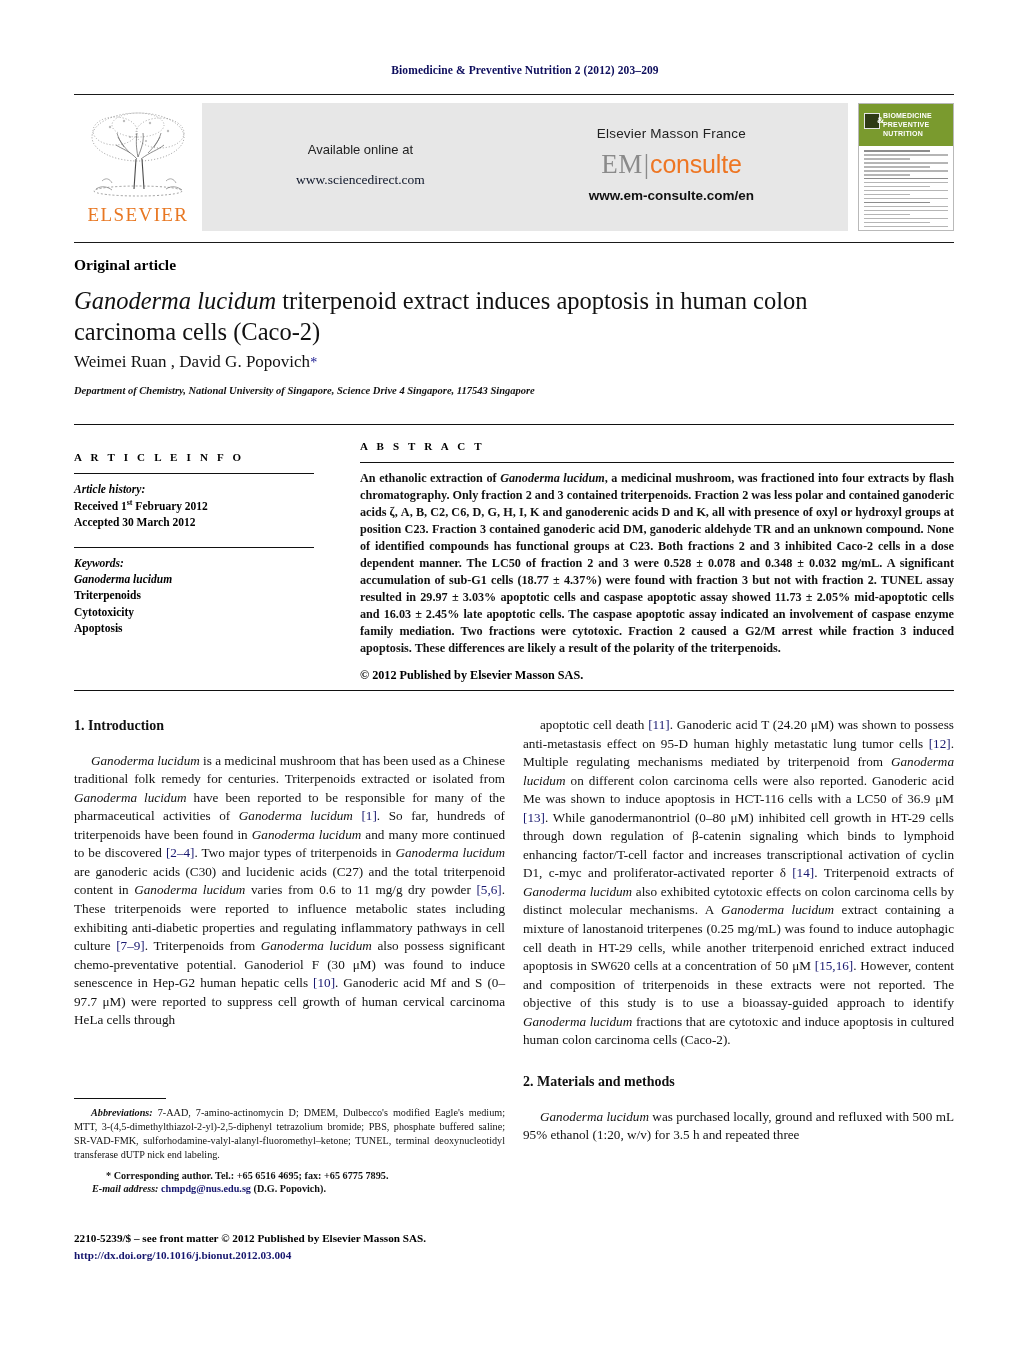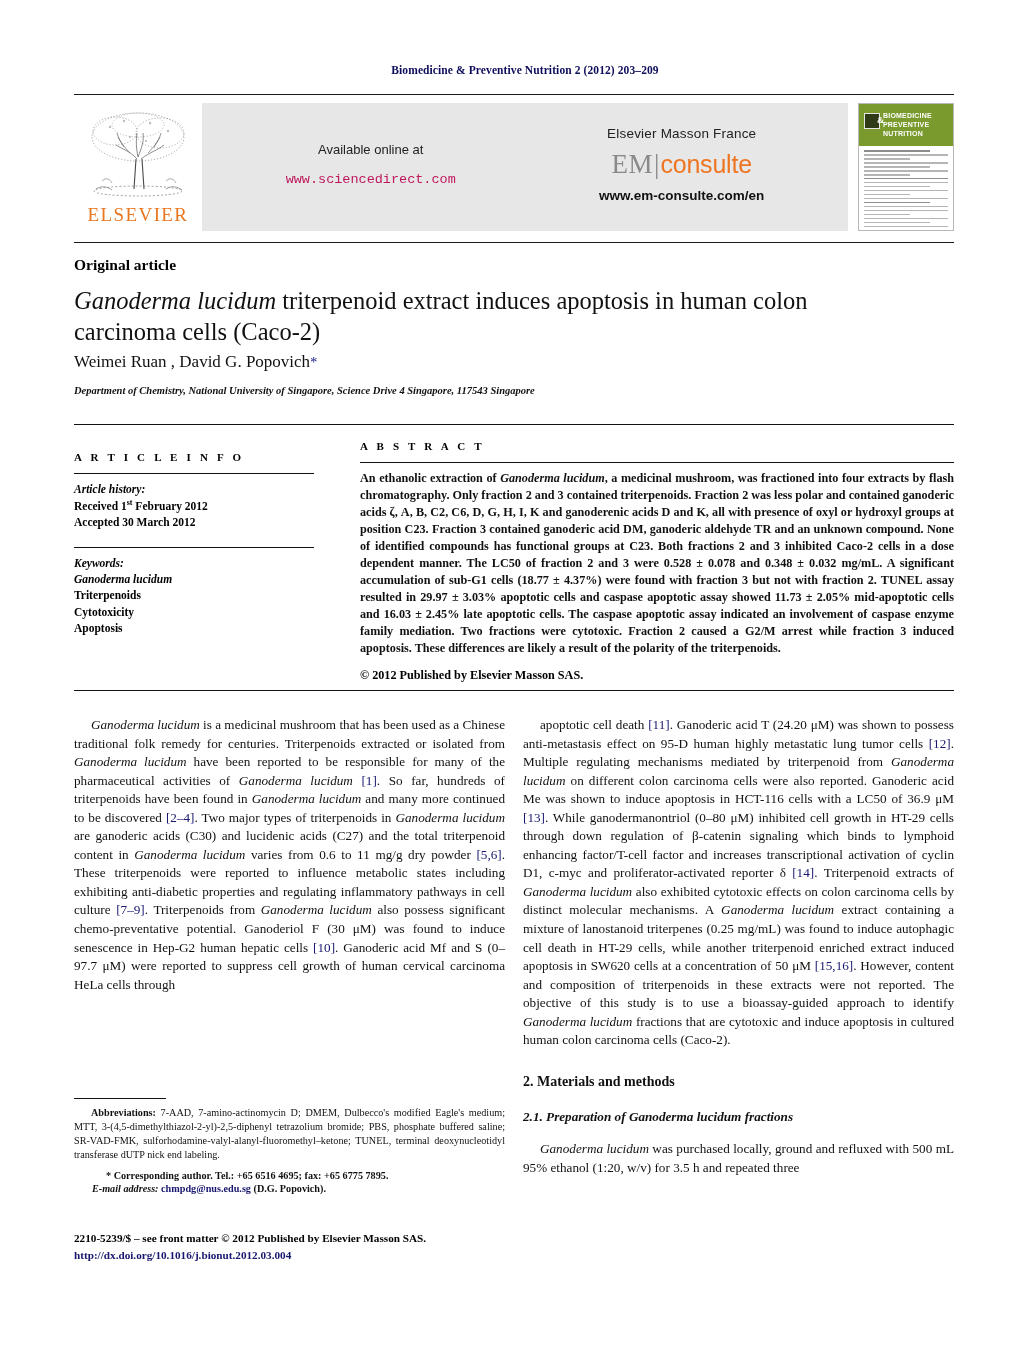--- a/index.html
+++ b/index.html
@@ -78,23 +78,23 @@
   }
   .sciverse {
     font-family: "Liberation Sans", sans-serif;
     font-weight: bold;
     font-size: 21px;
     color: #2aa14a;
     letter-spacing: -.3px;
     margin-bottom: 7px;
   }
   .sd-url {
-    font-family: Liberation Mono, monospace;
+    font-family: Liberation Serif, serif;
     font-size: 13.5px;
-    color: #be185d;
+    color: #0f172a;
   }
   .emf {
     font-family: "Liberation Sans", sans-serif;
     font-size: 13.5px;
     color: #222;
     margin-bottom: 7px;
     letter-spacing: .2px;
   }
   .emconsulte {
     font-size: 27px;
@@ -305,21 +305,21 @@
   }
   .footnotes {
     position: absolute;
     top: 1106px; left: 74px; width: 431px;
     font-family: "Liberation Serif", serif;
     font-size: 10.2px;
     line-height: 1.36;
     text-align: justify;
     color: #111;
   }
-  .footnotes .abbr-lab { font-weight: bold; }
+  .footnotes .abbr-lab { font-style: italic; font-weight: bold; }
   .fn-corr {
     margin-top: 7px;
     text-align: left;
     padding-left: 9px;
     text-indent: -9px;
     font-weight: bold;
     margin-left: 32px;
   }
   .fn-email {
     padding-left: 18px;
@@ -460,29 +460,27 @@
     <div class="hairline"></div>
     <div class="abs-text">
       <span>An ethanolic extraction of </span><i>Ganoderma lucidum</i><span>, a medicinal mushroom, was fractioned into four extracts by flash chromatography. Only fraction 2 and 3 contained triterpenoids. Fraction 2 was less polar and contained ganoderic acids ζ, A, B, C2, C6, D, G, H, I, K and ganoderenic acids D and K, all with presence of oxyl or hydroxyl groups at position C23. Fraction 3 contained ganoderic acid DM, ganoderic aldehyde TR and an unknown compound. None of identified compounds has functional groups at C23. Both fractions 2 and 3 inhibited Caco-2 cells in a dose dependent manner. The LC50 of fraction 2 and 3 were 0.528 ± 0.078 and 0.348 ± 0.032 mg/mL. A significant accumulation of sub-G1 cells (18.77 ± 4.37%) were found with fraction 3 but not with fraction 2. TUNEL assay resulted in 29.97 ± 3.03% apoptotic cells and caspase apoptotic assay showed 11.73 ± 2.05% mid-apoptotic cells and 16.03 ± 2.45% late apoptotic cells. The caspase apoptotic assay indicated an involvement of caspase enzyme family mediation. Two fractions were cytotoxic. Fraction 2 caused a G2/M arrest while fraction 3 induced apoptosis. These differences are likely a result of the polarity of the triterpenoids.</span>
     </div>
     <div class="copyright">© 2012 Published by Elsevier Masson SAS.</div>
   </div>
 
   <div class="info-rule-bot"></div>
 
   <div class="body-col left">
+    <div class="h2">1. Introduction</div>
     <p class="para" id="intro-p1"><i>Ganoderma lucidum</i><span> is a medicinal mushroom that has been used as a Chinese traditional folk remedy for centuries. Triterpenoids extracted or isolated from </span><i>Ganoderma lucidum</i><span> have been reported to be responsible for many of the pharmaceutical activities of </span><i>Ganoderma lucidum</i><span> </span><span class="ref">[1]</span><span>. So far, hundreds of triterpenoids have been found in </span><i>Ganoderma lucidum</i><span> and many more continued to be discovered </span><span class="ref">[2–4]</span><span>. Two major types of triterpenoids in </span><i>Ganoderma lucidum</i><span> are ganoderic acids (C30) and lucidenic acids (C27) and the total triterpenoid content in </span><i>Ganoderma lucidum</i><span> varies from 0.6 to 11 mg/g dry powder </span><span class="ref">[5,6]</span><span>. These triterpenoids were reported to influence metabolic states including exhibiting anti-diabetic properties and regulating inflammatory pathways in cell culture </span><span class="ref">[7–9]</span><span>. Triterpenoids from </span><i>Ganoderma lucidum</i><span> also possess significant chemo-preventative potential. Ganoderiol F (30 μM) was found to induce senescence in Hep-G2 human hepatic cells </span><span class="ref">[10]</span><span>. Ganoderic acid Mf and S (0–97.7 μM) were reported to suppress cell growth of human cervical carcinoma HeLa cells through </span></p>
   </div>
 
   <div class="body-col right">
     <p class="para" id="right-p1"><span>apoptotic cell death </span><span class="ref">[11]</span><span>. Ganoderic acid T (24.20 μM) was shown to possess anti-metastasis effect on 95-D human highly metastatic lung tumor cells </span><span class="ref">[12]</span><span>. Multiple regulating mechanisms mediated by triterpenoid from </span><i>Ganoderma lucidum</i><span> on different colon carcinoma cells were also reported. Ganoderic acid Me was shown to induce apoptosis in HCT-116 cells with a LC50 of 36.9 μM </span><span class="ref">[13]</span><span>. While ganodermanontriol (0–80 μM) inhibited cell growth in HT-29 cells through down regulation of β-catenin signaling which binds to lymphoid enhancing factor/T-cell factor and increases transcriptional activation of cyclin D1, c-myc and proliferator-activated reporter δ </span><span class="ref">[14]</span><span>. Triterpenoid extracts of </span><i>Ganoderma lucidum</i><span> also exhibited cytotoxic effects on colon carcinoma cells by distinct molecular mechanisms. A </span><i>Ganoderma lucidum</i><span> extract containing a mixture of lanostanoid triterpenes (0.25 mg/mL) was found to induce autophagic cell death in HT-29 cells, while another triterpenoid enriched extract induced apoptosis in SW620 cells at a concentration of 50 μM </span><span class="ref">[15,16]</span><span>. However, content and composition of triterpenoids in these extracts were not reported. The objective of this study is to use a bioassay-guided approach to identify </span><i>Ganoderma lucidum</i><span> fractions that are cytotoxic and induce apoptosis in cultured human colon carcinoma cells (Caco-2).</span></p>
     <div class="h2 spaced">2. Materials and methods</div>
-    <div class="h3">
-      <span>2.1. Preparation of </span><span>Ganoderma lucidum</span><span> fractions</span>
-    </div>
     <p class="para" id="methods-p1"><i>Ganoderma lucidum</i><span> was purchased locally, ground and refluxed with 500 mL 95% ethanol (1:20, w/v) for 3.5 h and repeated three</span></p>
   </div>
 
   <div class="footnote-rule"></div>
   <div class="footnotes">
     <div class="para">
       <span class="abbr-lab">Abbreviations:</span><span> 7-AAD, 7-amino-actinomycin D; DMEM, Dulbecco's modified Eagle's medium; MTT, 3-(4,5-dimethylthiazol-2-yl)-2,5-diphenyl tetrazolium bromide; PBS, phosphate buffered saline; SR-VAD-FMK, sulforhodamine-valyl-alanyl-fluoromethyl–ketone; TUNEL, terminal deoxynucleotidyl transferase dUTP nick end labeling.</span>
     </div>
     <div class="fn-corr">
       <span>*</span>

